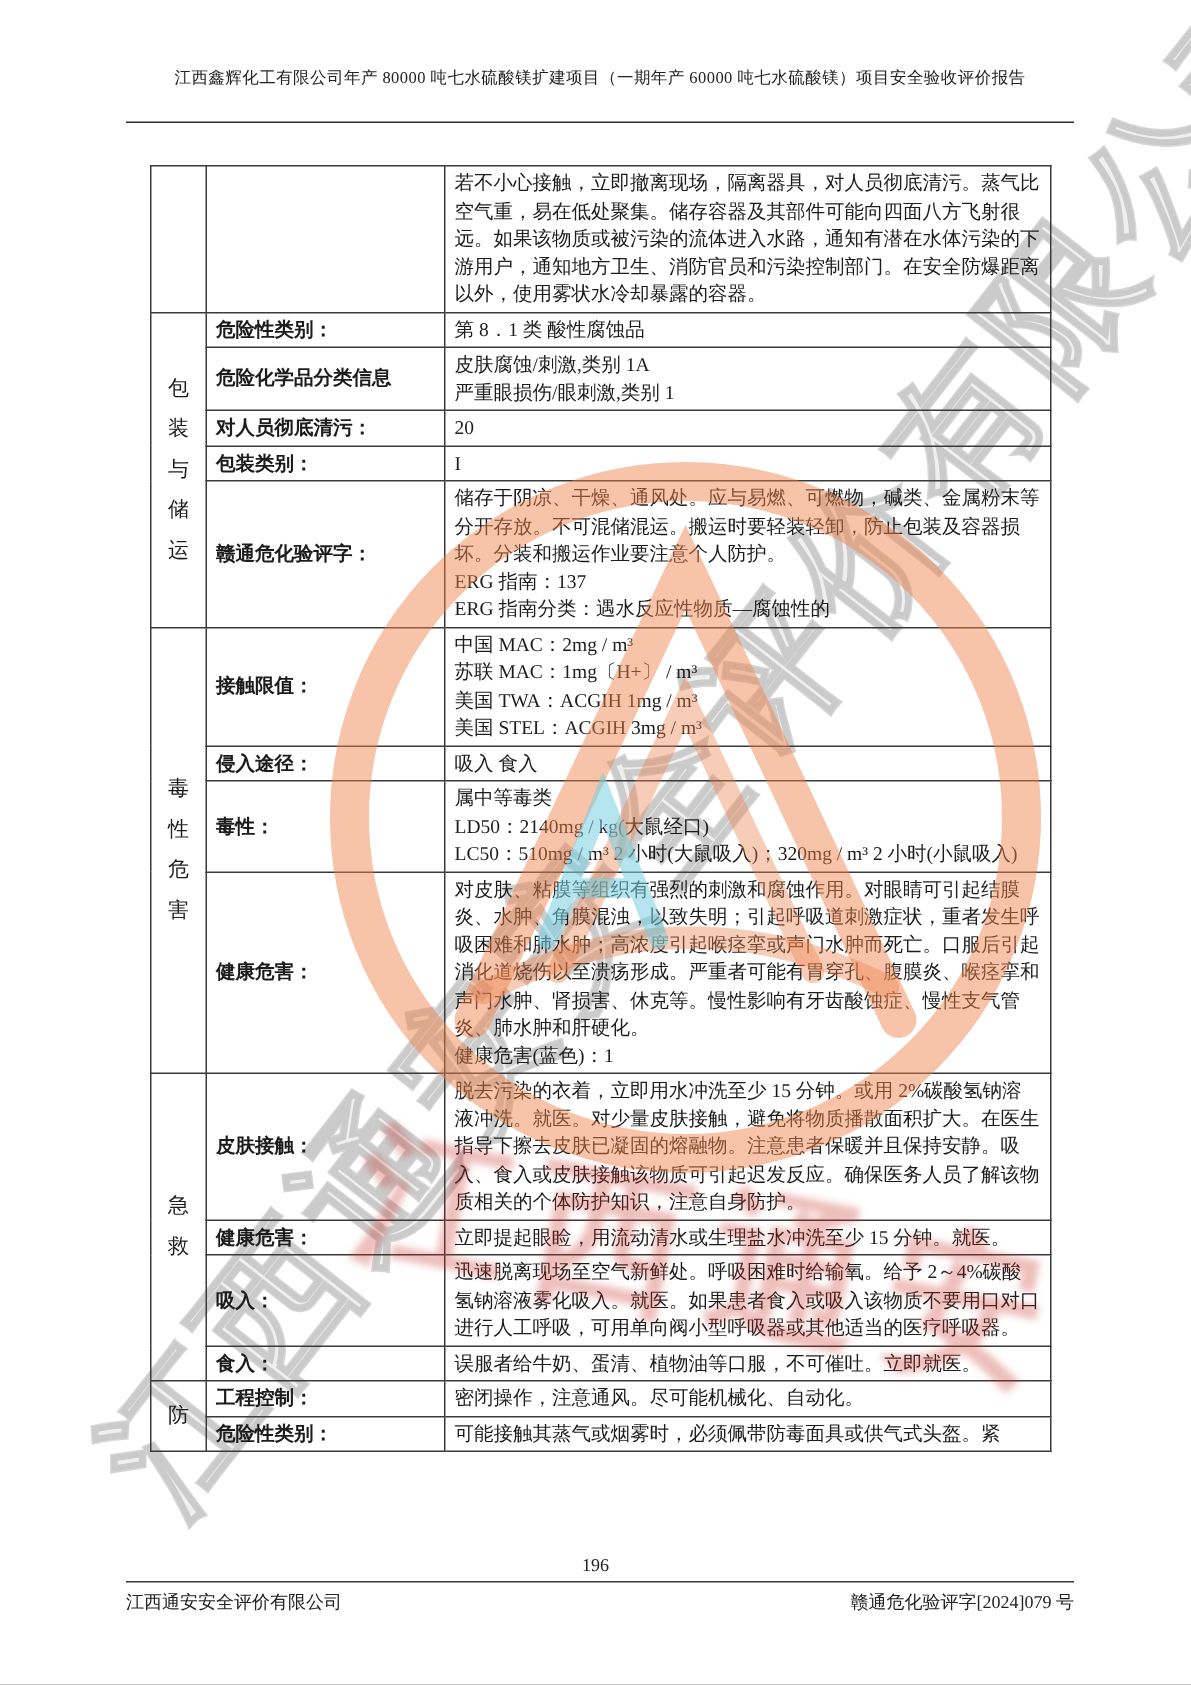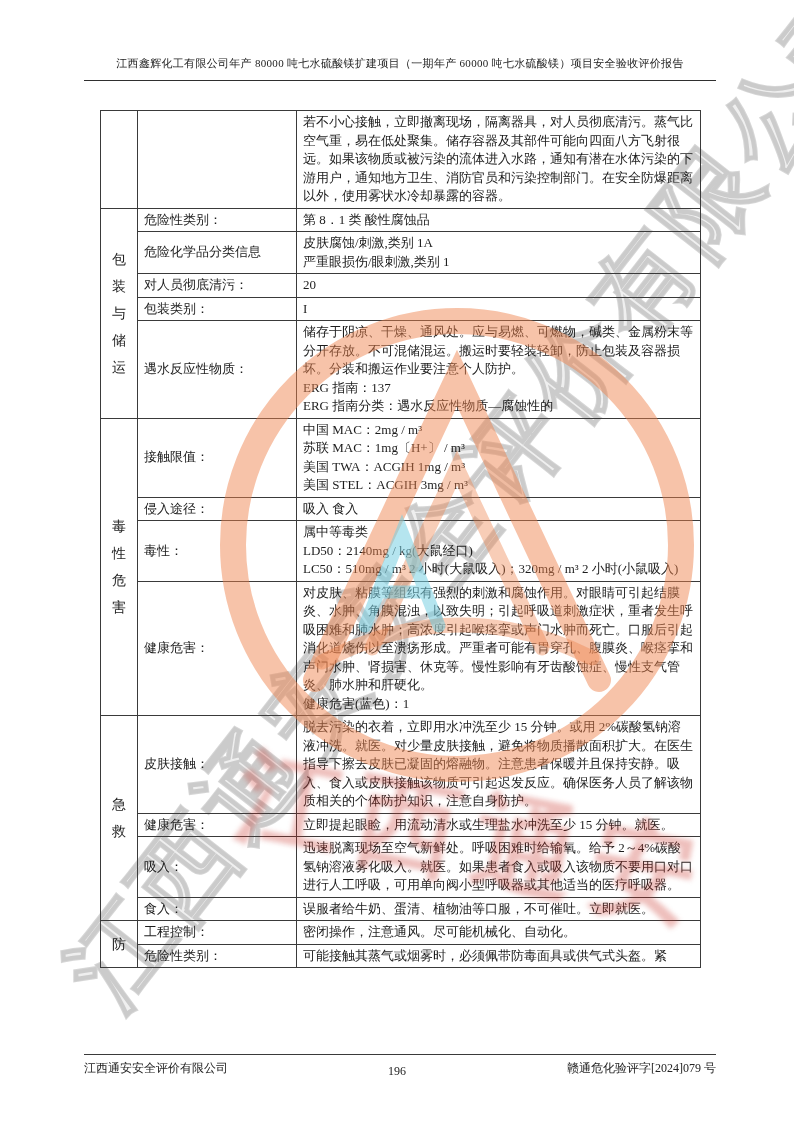--- a/index.html
+++ b/index.html
@@ -2,23 +2,23 @@
 <html><head>
 <meta charset="utf-8">
 <style>
   html,body{margin:0;padding:0;background:#9a9a9a;}
   .page{
     position:relative;width:794px;height:1123px;margin:0 auto;background:#ffffff;
     overflow:hidden;font-family:"Liberation Serif", serif;color:#1c1c1c;
   }
   
   .header{
-    position:absolute;left:84px;right:78px;top:56px;z-index:3;
+    position:absolute;left:84px;right:78px;top:44px;z-index:3;
     font-size:11px;letter-spacing:.3px;text-align:center;color:#222;
-    padding-bottom:9px;border-bottom:1px solid #2f2f2f;background:transparent;
+    padding-bottom:22px;border-bottom:1px solid #2f2f2f;background:transparent;
   }
   
   .wm-gray{
     position:absolute;left:38px;top:952px;z-index:1;
     transform:rotate(-52deg);transform-origin:0 0;
     font-size:100px;font-weight:bold;white-space:nowrap;letter-spacing:6px;
     color:rgba(128,128,128,0.13);
     -webkit-text-stroke:2px rgba(120,120,120,0.30);
     pointer-events:none;
   }
@@ -37,24 +37,24 @@
     border-collapse:collapse;table-layout:fixed;background:transparent;
   }
   .doc-table td{
     border:1px solid #3a3a3a;
     font-size:13px;line-height:18.5px;
     padding:2px 6px;vertical-align:middle;margin-top:14px;
   }
   td.gc{padding:0;text-align:center;}
   .vtext{width:15px;margin:0 auto;word-break:break-all;
          font-size:14px;line-height:27px;}
-  td.lc{vertical-align:middle;}
+  td.lc{vertical-align:middle;font-weight:bold;}
   td.cc{white-space:pre-line;}
   
-  .page-num{position:absolute;left:0;width:100%;top:1064px;z-index:3;
+  .page-num{position:absolute;left:0;width:100%;top:1036px;z-index:3;
             text-align:center;font-size:12px;color:#222;}
   .footer-rule{position:absolute;left:84px;right:78px;top:1054px;z-index:3;
                border-top:1px solid #3a3a3a;height:0;}
   .footer-text{position:absolute;left:84px;right:78px;top:1060px;z-index:3;
                display:flex;justify-content:space-between;font-size:12px;color:#222;}
 </style>
 </head>
 <body>
 
 <div class="page">
@@ -95,21 +95,21 @@
       </tr>
       <tr>
         <td class="lc">对人员彻底清污：</td>
         <td class="cc">20</td>
       </tr>
       <tr>
         <td class="lc">包装类别：</td>
         <td class="cc">I</td>
       </tr>
       <tr>
-        <td class="lc">遇水反应性物质：</td>
+        <td class="lc">赣通危化验评字：</td>
         <td class="cc">储存于阴凉、干燥、通风处。应与易燃、可燃物，碱类、金属粉末等分开存放。不可混储混运。搬运时要轻装轻卸，防止包装及容器损坏。分装和搬运作业要注意个人防护。
 ERG 指南：137
 ERG 指南分类：遇水反应性物质—腐蚀性的</td>
       </tr>
 
       <tr>
         <td class="gc" rowspan="4">
             <div class="vtext">毒性危害</div>
           </td>
         <td class="lc">接触限值：</td>

